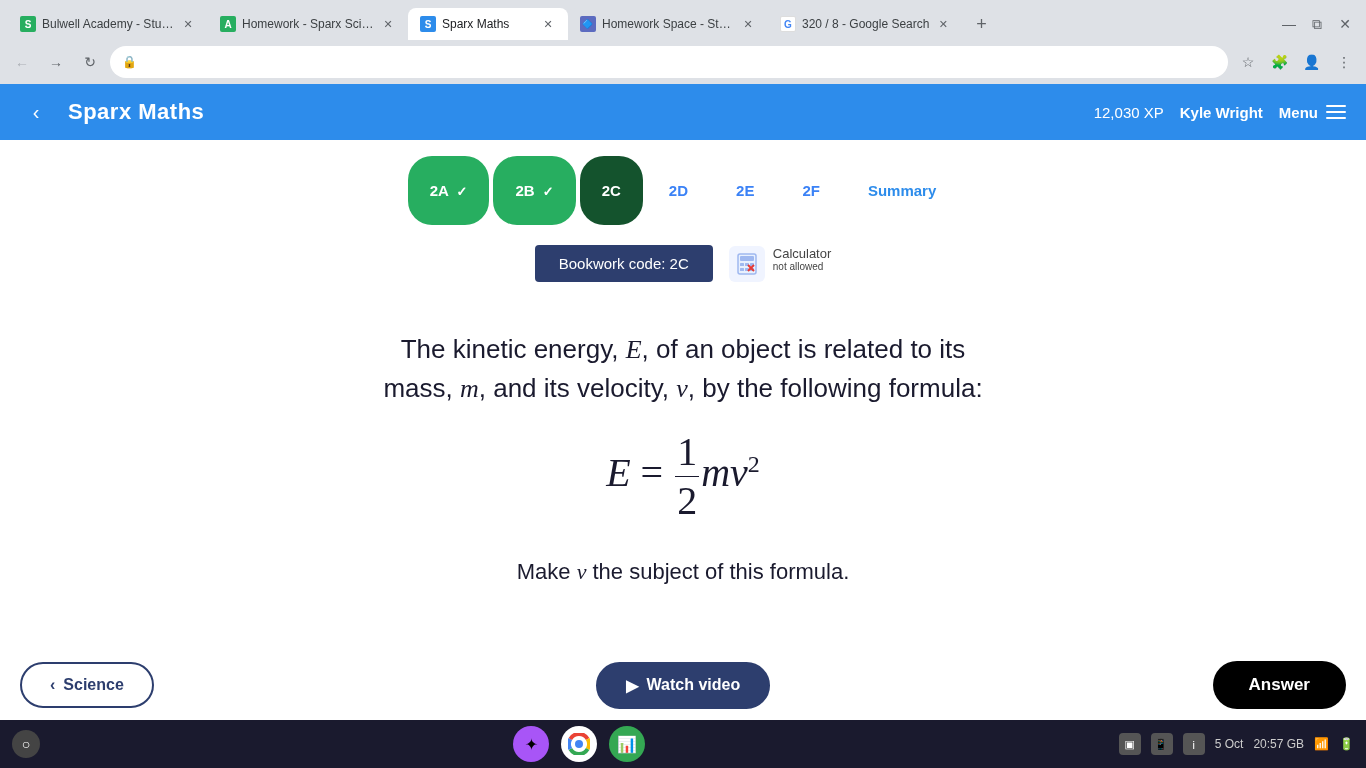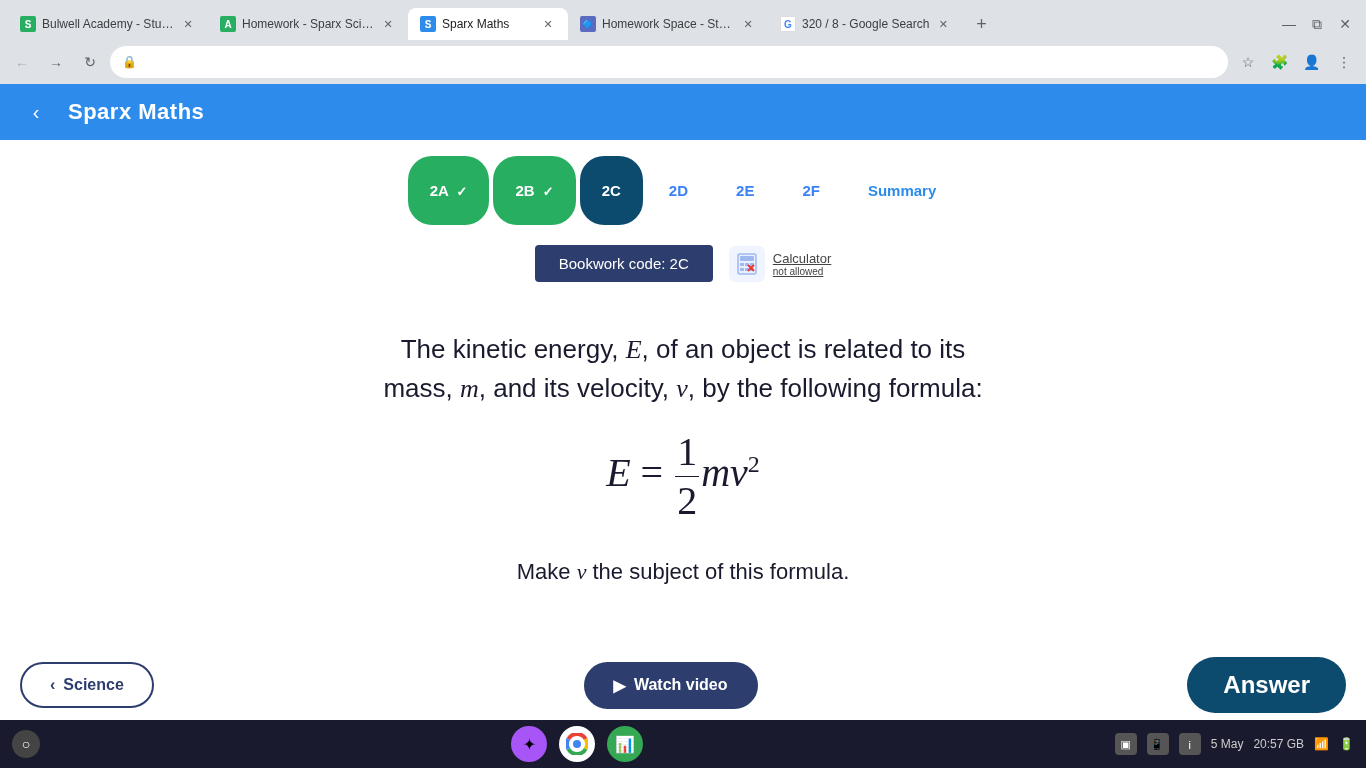--- a/index.html
+++ b/index.html
@@ -34,42 +34,42 @@
     .xp-badge { color: #fff; font-size: 15px; font-weight: 500; }
     .username { color: #fff; font-size: 15px; font-weight: 600; }
     .menu-btn { color: #fff; font-size: 15px; font-weight: 600; cursor: pointer; display: flex; align-items: center; gap: 8px; }
     .hamburger { display: flex; flex-direction: column; gap: 4px; }
     .hamburger span { display: block; width: 20px; height: 2px; background: #fff; border-radius: 1px; }
 
     
     .task-tabs { display: flex; align-items: center; justify-content: center; padding: 16px 0 8px; gap: 4px; background: #fff; }
     .task-tab { padding: 24px 20px; border-radius: 24px; font-size: 15px; font-weight: 600; cursor: pointer; border: 2px solid transparent; }
     .task-tab.completed { background: #27ae60; color: #fff; }
-    .task-tab.active { background: #0c4a6e; color: #fff; }
+    .task-tab.active { background: #14532d; color: #fff; }
     .task-tab.pending { background: transparent; color: #3b82f6; border-color: transparent; }
     .task-tab.summary { background: transparent; color: #2d8ceb; }
     .checkmark { font-size: 13px; margin-left: 4px; }
 
     
     .bookwork-row { display: flex; align-items: center; justify-content: center; gap: 16px; padding: 12px 0 8px; }
     .bookwork-code { background: #2d3e6e; color: #fff; padding: 10px 24px; border-radius: 4px; font-size: 15px; font-weight: 500; }
-    .calculator-badge { display: flex; align-items: center; gap: 8px; font-size: 14px; color: #444; text-decoration: underline; }
+    .calculator-badge { display: flex; gap: 8px; font-size: 14px; color: #444; }
     .calc-icon { width: 36px; height: 36px; background: #f0f4ff; border-radius: 6px; display: flex; align-items: center; justify-content: center; position: relative; }
 
     
     .question-content { padding: 40px 20px 20px; text-align: center; font-size: 26px; color: #1a1a2e; line-height: 1.5; }
     .question-content p { margin-bottom: 16px; }
     .formula-display { font-size: 40px; margin: 20px 0 30px; font-family: 'Times New Roman', serif; }
     .make-subject { font-size: 22px; color: #1a1a2e; }
 
     
     .bottom-bar { position: absolute; bottom: 48px; left: 0; right: 0; display: flex; align-items: center; justify-content: space-between; padding: 0 20px; height: 70px; }
     .prev-btn { border: 2px solid #2d3e6e; color: #2d3e6e; background: #fff; padding: 12px 28px; border-radius: 28px; font-size: 16px; font-weight: 600; cursor: pointer; display: flex; align-items: center; gap: 8px; }
     .watch-btn { border: 2px solid #2d3e6e; color: #fff; background: #2d3e6e; padding: 12px 28px; border-radius: 28px; font-size: 16px; font-weight: 600; cursor: pointer; display: flex; align-items: center; gap: 8px; }
-    .answer-btn { background: #0c4a6e; color: #fff; border: none; padding: 14px 36px; border-radius: 28px; font-size: 24px; font-weight: 700; cursor: pointer; }
+    .answer-btn { background: #000000; color: #fff; border: none; padding: 14px 36px; border-radius: 28px; font-size: 17px; font-weight: 700; cursor: pointer; }
 
     
     .taskbar { position: absolute; bottom: 0; left: 0; right: 0; height: 48px; background: #1a1a2e; display: flex; align-items: center; padding: 0 12px; gap: 8px; }
     .taskbar-circle { width: 28px; height: 28px; border-radius: 50%; background: #444; display: flex; align-items: center; justify-content: center; font-size: 14px; color: #fff; }
     .taskbar-center { flex: 1; display: flex; align-items: center; justify-content: center; gap: 12px; }
     .taskbar-app { width: 36px; height: 36px; border-radius: 50%; display: flex; align-items: center; justify-content: center; font-size: 16px; cursor: pointer; }
     .taskbar-right { display: flex; align-items: center; gap: 10px; color: #ccc; font-size: 12px; }
     .taskbar-icon-small { width: 22px; height: 22px; background: #555; border-radius: 4px; display: flex; align-items: center; justify-content: center; font-size: 11px; color: #fff; }
 
     .fraction { display: inline-flex; flex-direction: column; align-items: center; vertical-align: middle; font-size: 0.7em; line-height: 1.2; margin: 0 2px; }
@@ -127,20 +127,32 @@
       <div class="toolbar-icon-btn">🧩</div>
       <div class="toolbar-icon-btn">👤</div>
       <div class="toolbar-icon-btn">⋮</div>
     </div>
   </div>
 </div>
 
 <div class="app-header">
   <div class="back-btn">‹</div>
   <div class="app-logo">Sparx Maths</div>
+  <div class="header-right">
+    <span class="xp-badge">12,030 XP</span>
+    <span class="username">Kyle Wright</span>
+    <div class="menu-btn">
+      <span>Menu</span>
+      <div class="hamburger">
+        <span></span>
+          <span></span>
+          <span></span>
+      </div>
+    </div>
+  </div>
 </div>
 
 <div class="task-tabs">
   <div class="task-tab completed">
     <span>2A</span>
     <span class="checkmark">✓</span>
   </div>
   <div class="task-tab completed">
     <span>2B</span>
     <span class="checkmark">✓</span>
@@ -234,18 +246,18 @@
         <path d="M2.34 16 A10 10 0 0 1 2.34 6" stroke="#4285F4" stroke-width="4" fill="none"></path>
         <path d="M2.34 6 A10 10 0 0 1 11 1" stroke="#EA4335" stroke-width="4" fill="none"></path>
       </svg>
     </div>
     <div class="taskbar-app" style="background:#34a853;">📊</div>
   </div>
   <div class="taskbar-right">
     <div class="taskbar-icon-small">▣</div>
     <div class="taskbar-icon-small">📱</div>
     <div class="taskbar-icon-small">ℹ</div>
-    <span>5 May</span>
+    <span>5 Oct</span>
     <span>20:57 GB</span>
     <span>📶</span>
     <span>🔋</span>
   </div>
 </div>
 
 </body></html>

